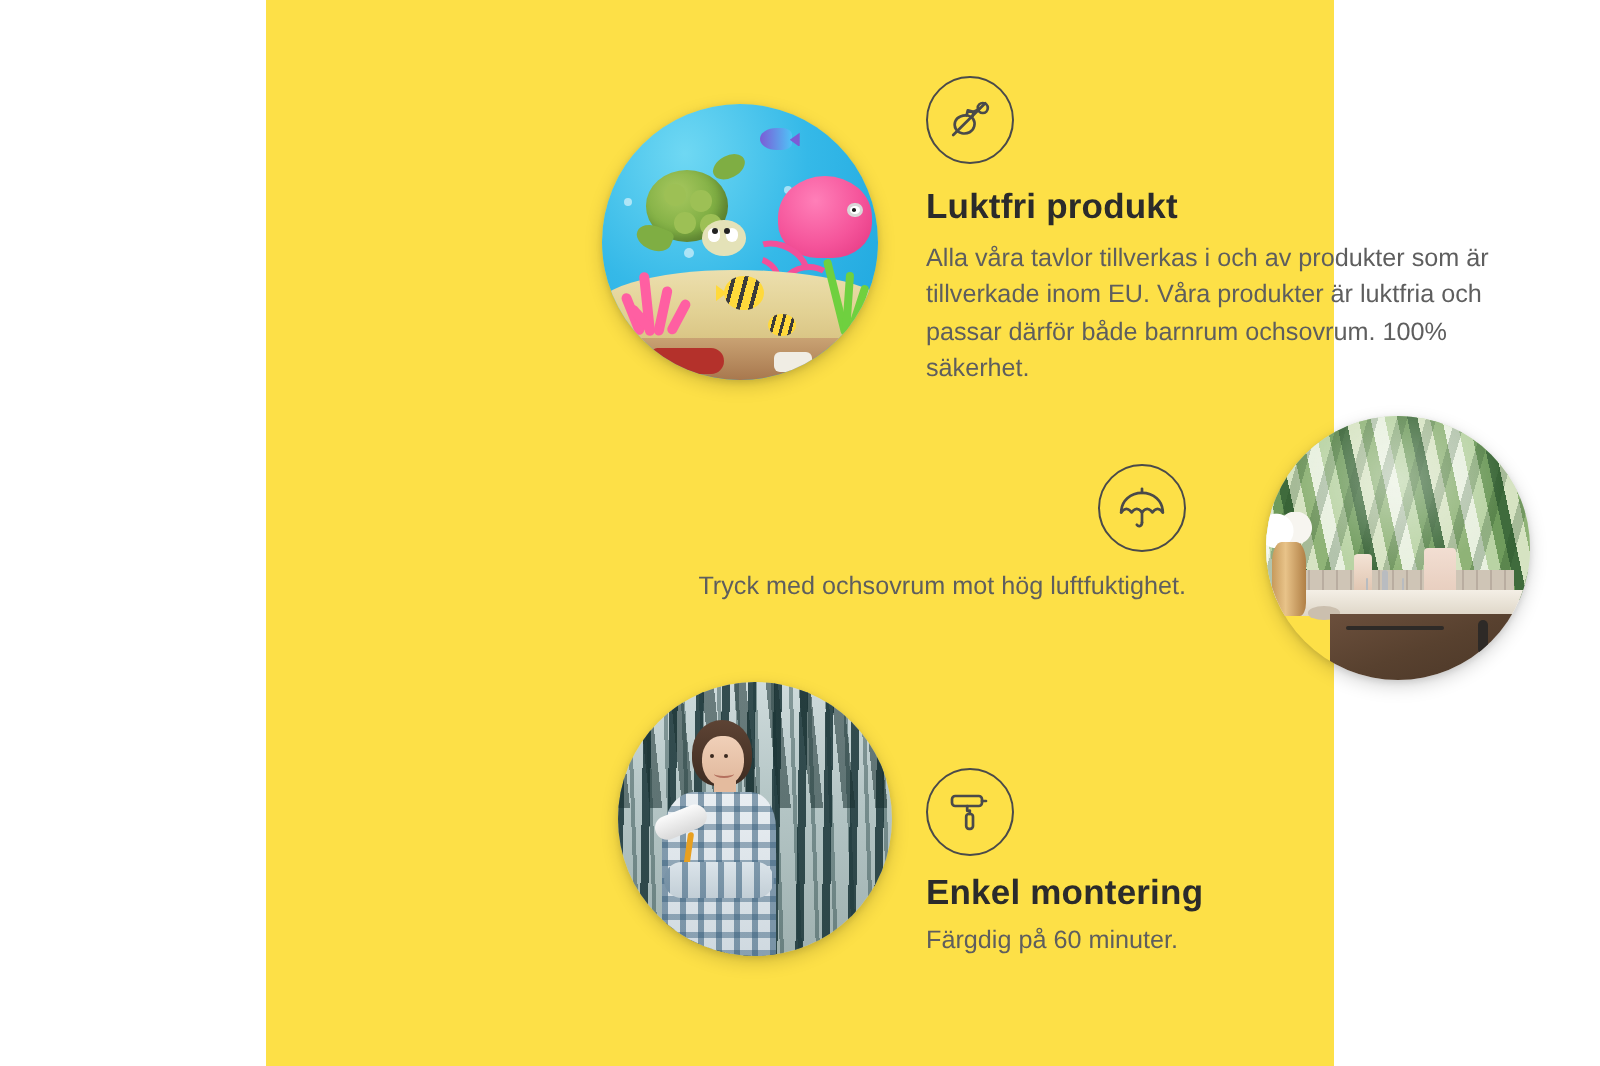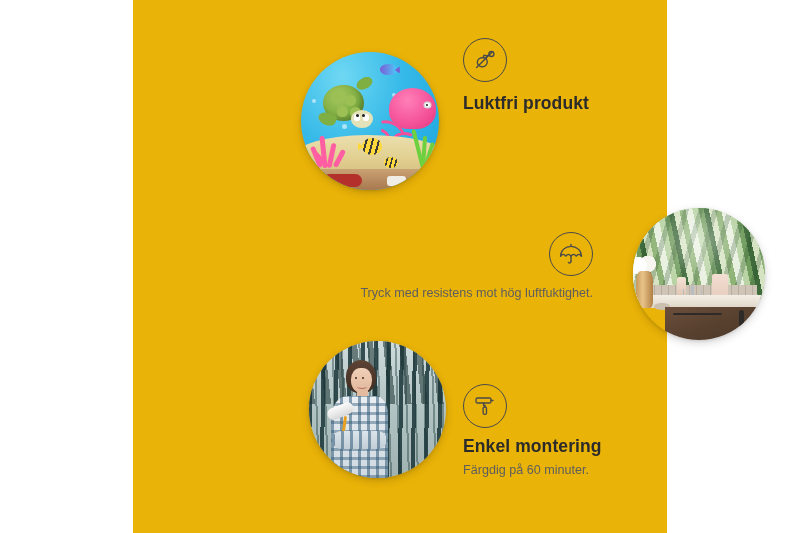--- a/index.html
+++ b/index.html
@@ -20,21 +20,21 @@
     background: #ffffff;
   }
 
   
   #panel {
     position: absolute;
     left: 133px;
     top: 0;
     width: 534px;
     height: 533px;
-    background: #eab308;
+    background: #fde047;
   }
 
   
   .photo-circle {
     position: absolute;
     border-radius: 50%;
     overflow: hidden;
     box-shadow: 0 3px 9px rgba(0,0,0,0.17), 0 1px 3px rgba(0,0,0,0.10);
   }
   .photo-inner { position: absolute; inset: 0; }
@@ -428,39 +428,40 @@
           <path d="M12.3 11.7 L12.9 9.2 L15.8 9.9 L15.2 12.4"></path>
 
           <path d="M15.6 10.0 L18.5 8.6"></path>
 
           <circle cx="20.4" cy="8.0" r="2.5"></circle>
 
           <line x1="5.6" y1="21.5" x2="21.6" y2="5.6"></line>
         </svg>
       </div>
       <div class="f-title">Luktfri produkt</div>
+      <div class="f-desc">Alla våra tavlor tillverkas i och av produkter som är tillverkade inom EU. Våra produkter är luktfria och passar därför både barnrum ochsovrum. 100% säkerhet.</div>
     </div>
 
     <div class="feature" id="feature-water">
       <div class="f-icon">
         <svg width="28" height="28" viewBox="0 0 28 28" fill="none" stroke="#4a4a4a" stroke-width="1.35" stroke-linecap="round" stroke-linejoin="round">
 
           <path d="M3.6 16.2 C3.6 10.4 8.3 6.4 14 6.4 C19.7 6.4 24.4 10.4 24.4 16.2"></path>
 
           <path d="M3.6 16.2 C5.3 13.8 7.1 13.8 8.8 16.2 C10.5 13.8 12.3 13.8 14 16.2
                    C15.7 13.8 17.5 13.8 19.2 16.2 C20.9 13.8 22.7 13.8 24.4 16.2"></path>
 
           <line x1="14" y1="16.2" x2="14" y2="21.3"></line>
 
           <path d="M14 21.3 C14 23.1 12.3 23.6 11.4 22.4"></path>
 
           <line x1="14" y1="6.4" x2="14" y2="4.4"></line>
         </svg>
       </div>
-      <div class="f-desc">Tryck med resistens mot hög luftfuktighet.</div>
+      <div class="f-desc">Tryck med ochsovrum mot hög luftfuktighet.</div>
     </div>
 
     <div class="feature" id="feature-mount">
       <div class="f-icon">
         <svg width="28" height="28" viewBox="0 0 28 28" fill="none" stroke="#4a4a4a" stroke-width="1.35" stroke-linecap="round" stroke-linejoin="round">
 
           <rect x="5.0" y="6.0" width="15.0" height="5.0" rx="1.6"></rect>
 
           <path d="M12.6 11.0 L12.6 13.4 L13.9 13.4"></path>
 

